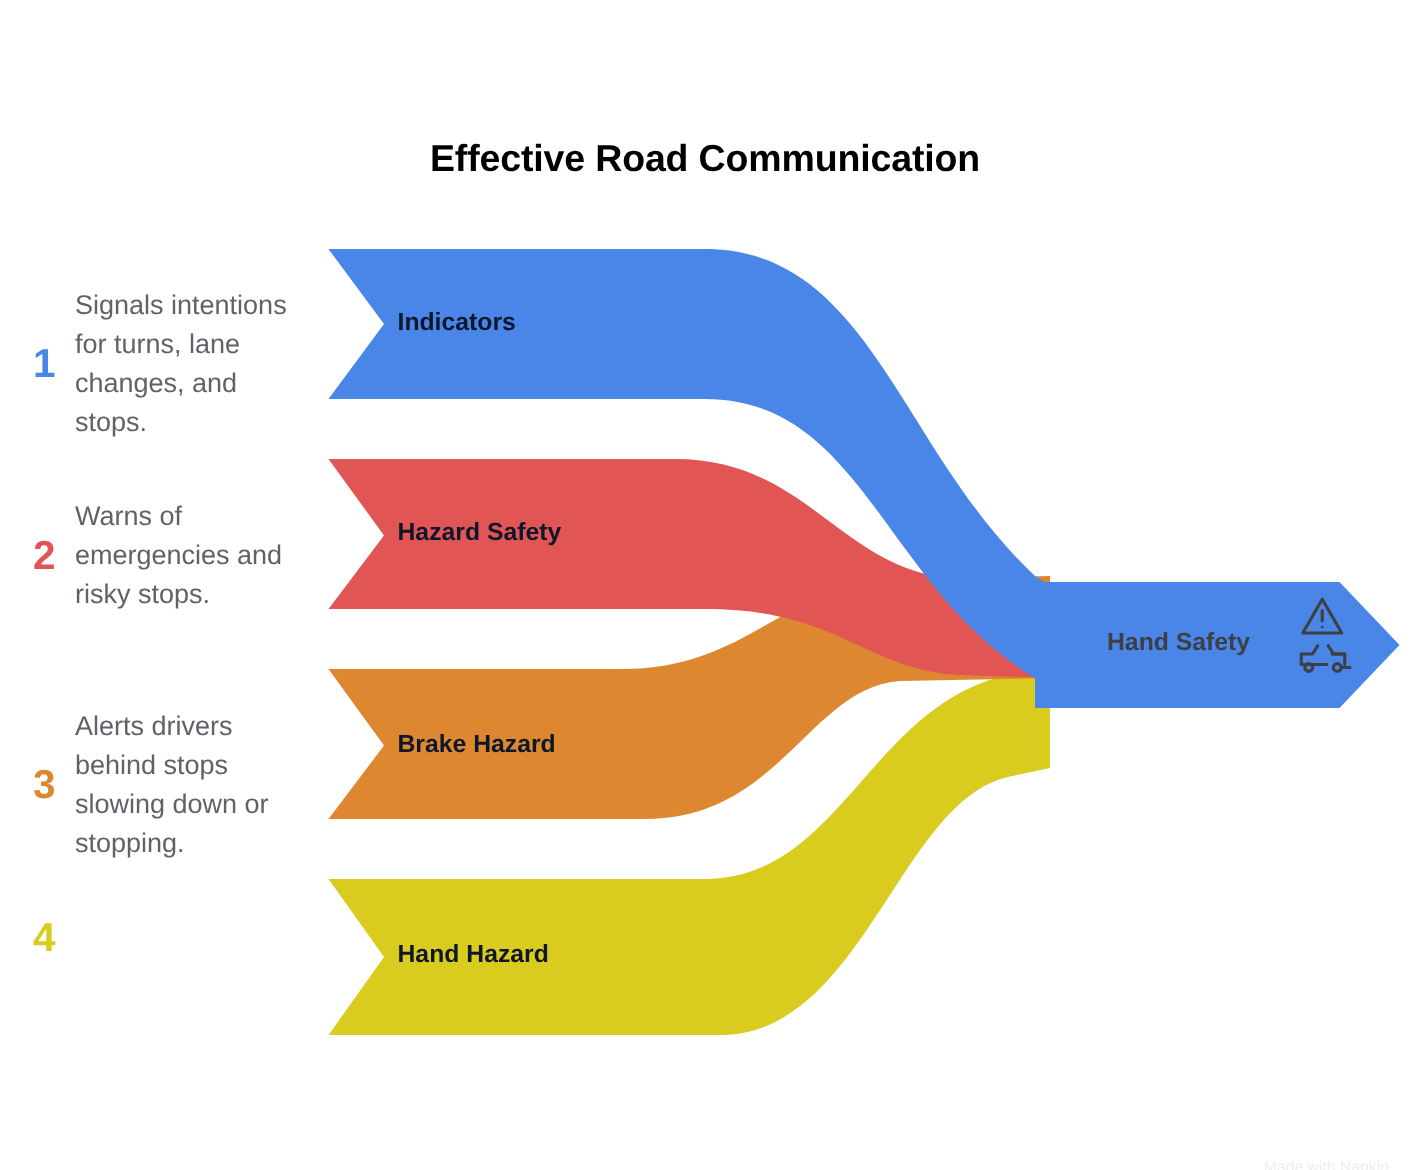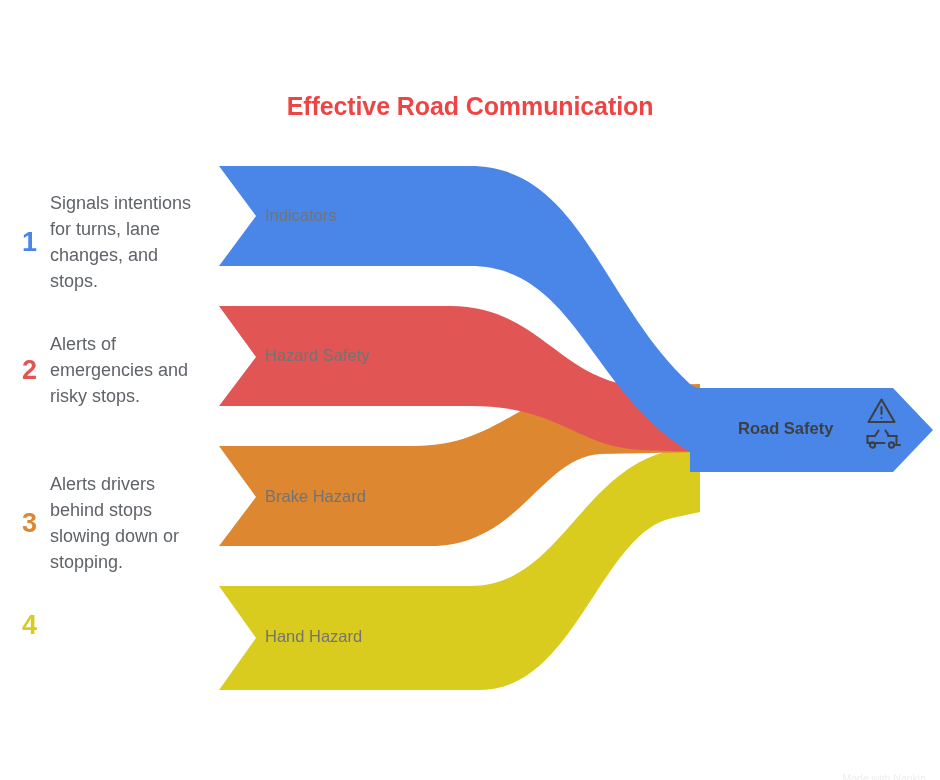--- a/index.html
+++ b/index.html
@@ -23,21 +23,21 @@
 
   
   .title {
     position: absolute;
     left: 0;
     top: 92px;
     width: 940px;
     text-align: center;
     font-size: 25px;
     font-weight: bold;
-    color: #ef4444;
+    color: #000000;
     letter-spacing: -0.1px;
   }
 
   
   .legend-row {
     position: absolute;
     left: 22px;
     width: 200px;
     display: flex;
     align-items: center;
@@ -61,22 +61,22 @@
   #flow {
     position: absolute;
     left: 0;
     top: 0;
   }
 
   
   .ribbon-label {
     position: absolute;
     font-size: 16.5px;
-    font-weight: normal;
-    color: #737373;
+    font-weight: bold;
+    color: #0f172a;
     white-space: nowrap;
     pointer-events: none;
   }
   .end-label {
     position: absolute;
     font-size: 16.5px;
     font-weight: bold;
     color: #3c4043;
     white-space: nowrap;
   }
@@ -155,30 +155,30 @@
       <circle cx="25.5" cy="47" r="2.6"></circle>
       <path d="M 28.5,47 L 34,47"></path>
     </g>
   </svg>
 
   <div class="ribbon-label" style="left:265px; top:206px;">Indicators</div>
   <div class="ribbon-label" style="left:265px; top:346px;">Hazard Safety</div>
   <div class="ribbon-label" style="left:265px; top:487px;">Brake Hazard</div>
   <div class="ribbon-label" style="left:265px; top:627px;">Hand Hazard</div>
 
-  <div class="end-label" style="left:738px; top:419px;">Road Safety</div>
+  <div class="end-label" style="left:738px; top:419px;">Hand Safety</div>
 
   <div class="legend-row" style="top:190px;">
     <div class="legend-num" style="color:#4a86e8;">1</div>
     <div class="legend-desc">Signals intentions for turns, lane changes, and stops.</div>
   </div>
 
   <div class="legend-row" style="top:331px;">
     <div class="legend-num" style="color:#e15554;">2</div>
-    <div class="legend-desc">Alerts of emergencies and risky stops.</div>
+    <div class="legend-desc">Warns of emergencies and risky stops.</div>
   </div>
 
   <div class="legend-row" style="top:471px;">
     <div class="legend-num" style="color:#dd8730;">3</div>
     <div class="legend-desc">Alerts drivers behind stops slowing down or stopping.</div>
   </div>
 
   <div class="legend-row" style="top:612px;">
     <div class="legend-num" style="color:#d9cc1f;">4</div>
   </div>

